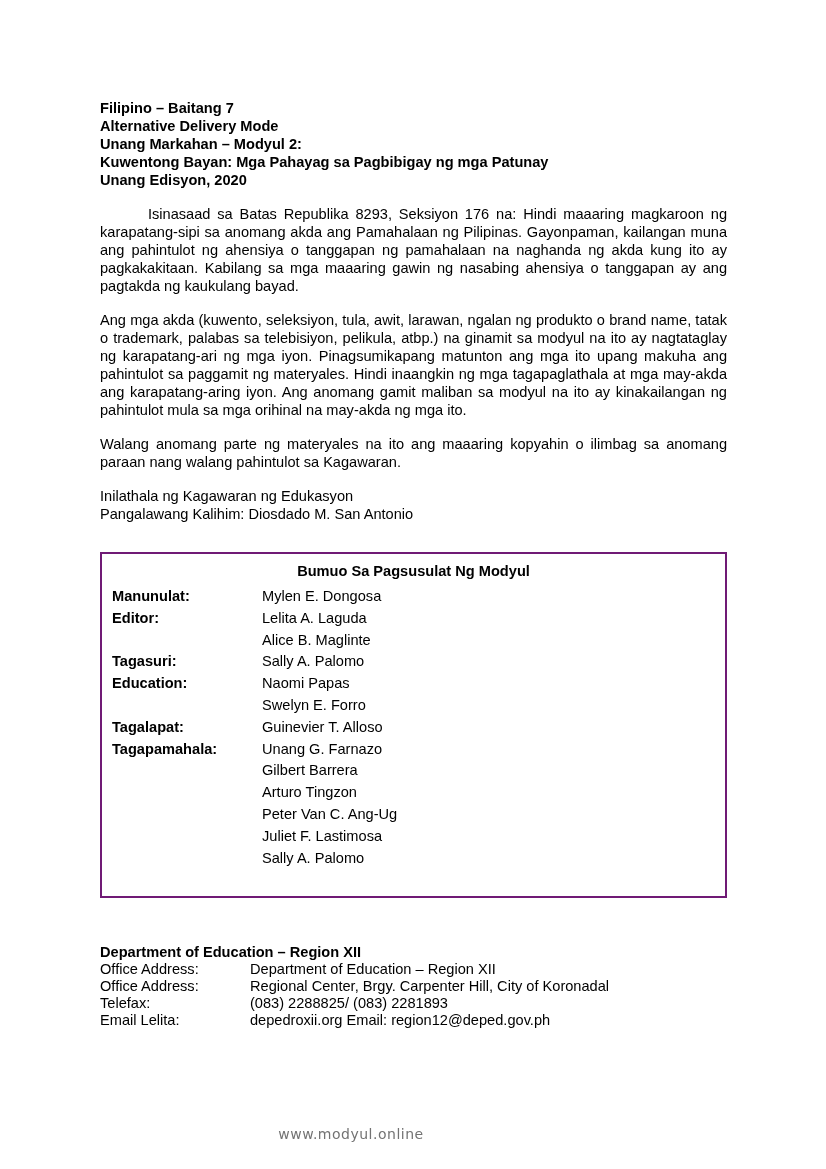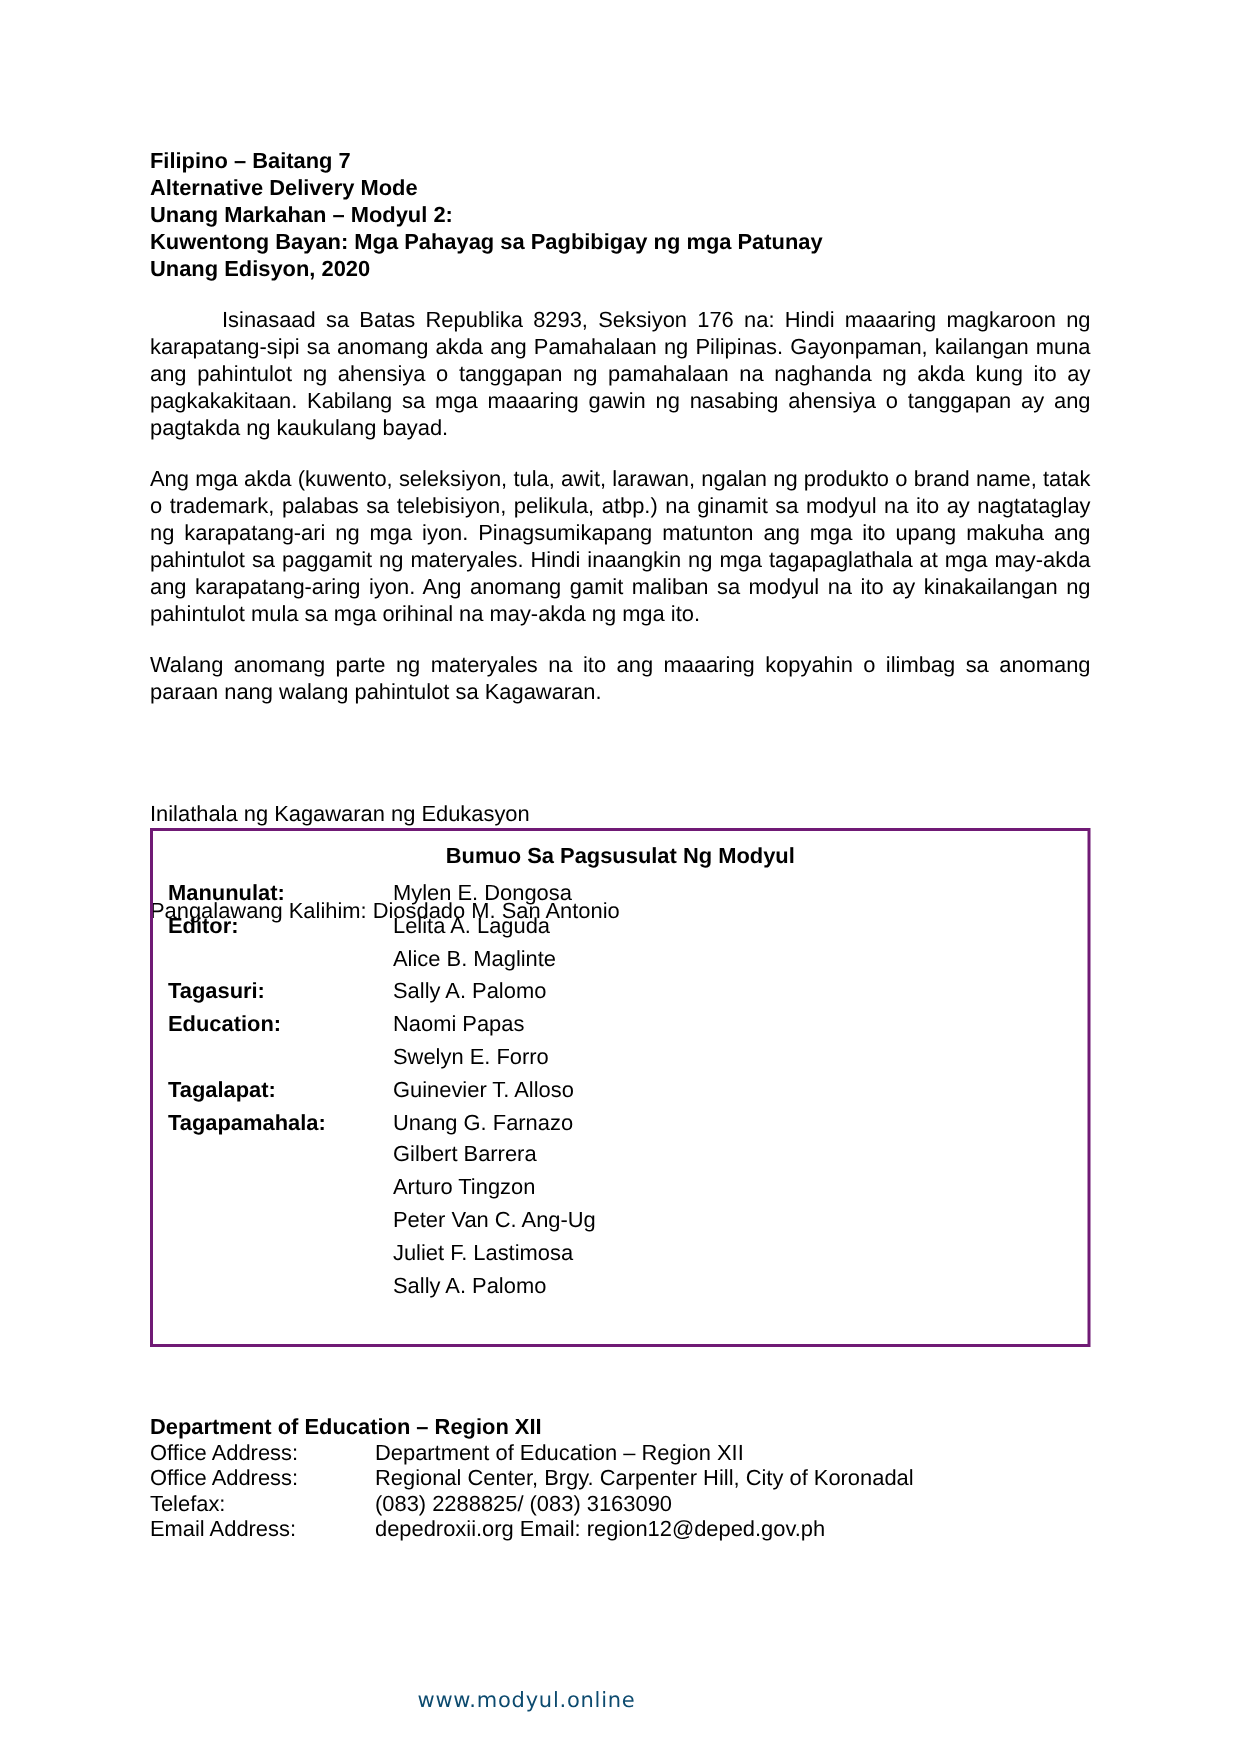--- a/index.html
+++ b/index.html
@@ -32,21 +32,21 @@
       line-height: 18px;
       margin: 0;
     }
     .para.indent {
       text-indent: 48px;
     }
     .p1 { position: absolute; top: 106px; left: 0; width: 627px; }
     .p2 { position: absolute; top: 212px; left: 0; width: 627px; }
     .p3 { position: absolute; top: 336px; left: 0; width: 627px; }
     .pub-block { position: absolute; top: 388px; left: 0; width: 627px; }
-    .pub-block div { line-height: 18px; margin-top: 47px; }
+    .pub-block div { line-height: 18px; }
 
     .credits-box {
       position: absolute;
       left: 0;
       top: 453px;
       width: 623px;
       height: 342px;
       border: 2px solid #701a75;
       box-sizing: content-box;
     }
@@ -99,21 +99,21 @@
     }
     .contact-label { width: 150px; }
     .contact-value { flex: 1; }
 
     .watermark {
       position: absolute;
       top: 1126px;
       left: 0;
       width: 702px;
       text-align: center;
-      color: #0c4a6e;
+      color: #737373;
       font-size: 14px;
       font-family: "DejaVu Sans", sans-serif;
       letter-spacing: 0.5px;
     }
   </style>
 </head>
 <body>
 
 <div class="page">
 
@@ -198,23 +198,23 @@
     <div class="contact-row">
       <span class="contact-label">Office Address:</span>
       <span class="contact-value">Department of Education – Region XII</span>
     </div>
     <div class="contact-row">
       <span class="contact-label">Office Address:</span>
       <span class="contact-value">Regional Center, Brgy. Carpenter Hill, City of Koronadal</span>
     </div>
     <div class="contact-row">
       <span class="contact-label">Telefax:</span>
-      <span class="contact-value">(083) 2288825/ (083) 3163090</span>
-    </div>
-    <div class="contact-row">
-      <span class="contact-label">Email Address:</span>
+      <span class="contact-value">(083) 2288825/ (083) 2281893</span>
+    </div>
+    <div class="contact-row">
+      <span class="contact-label">Email Lelita:</span>
       <span class="contact-value">depedroxii.org Email: region12@deped.gov.ph</span>
     </div>
   </div>
 
 </div>
 
 <div class="watermark">www.modyul.online</div>
 
 </body></html>

